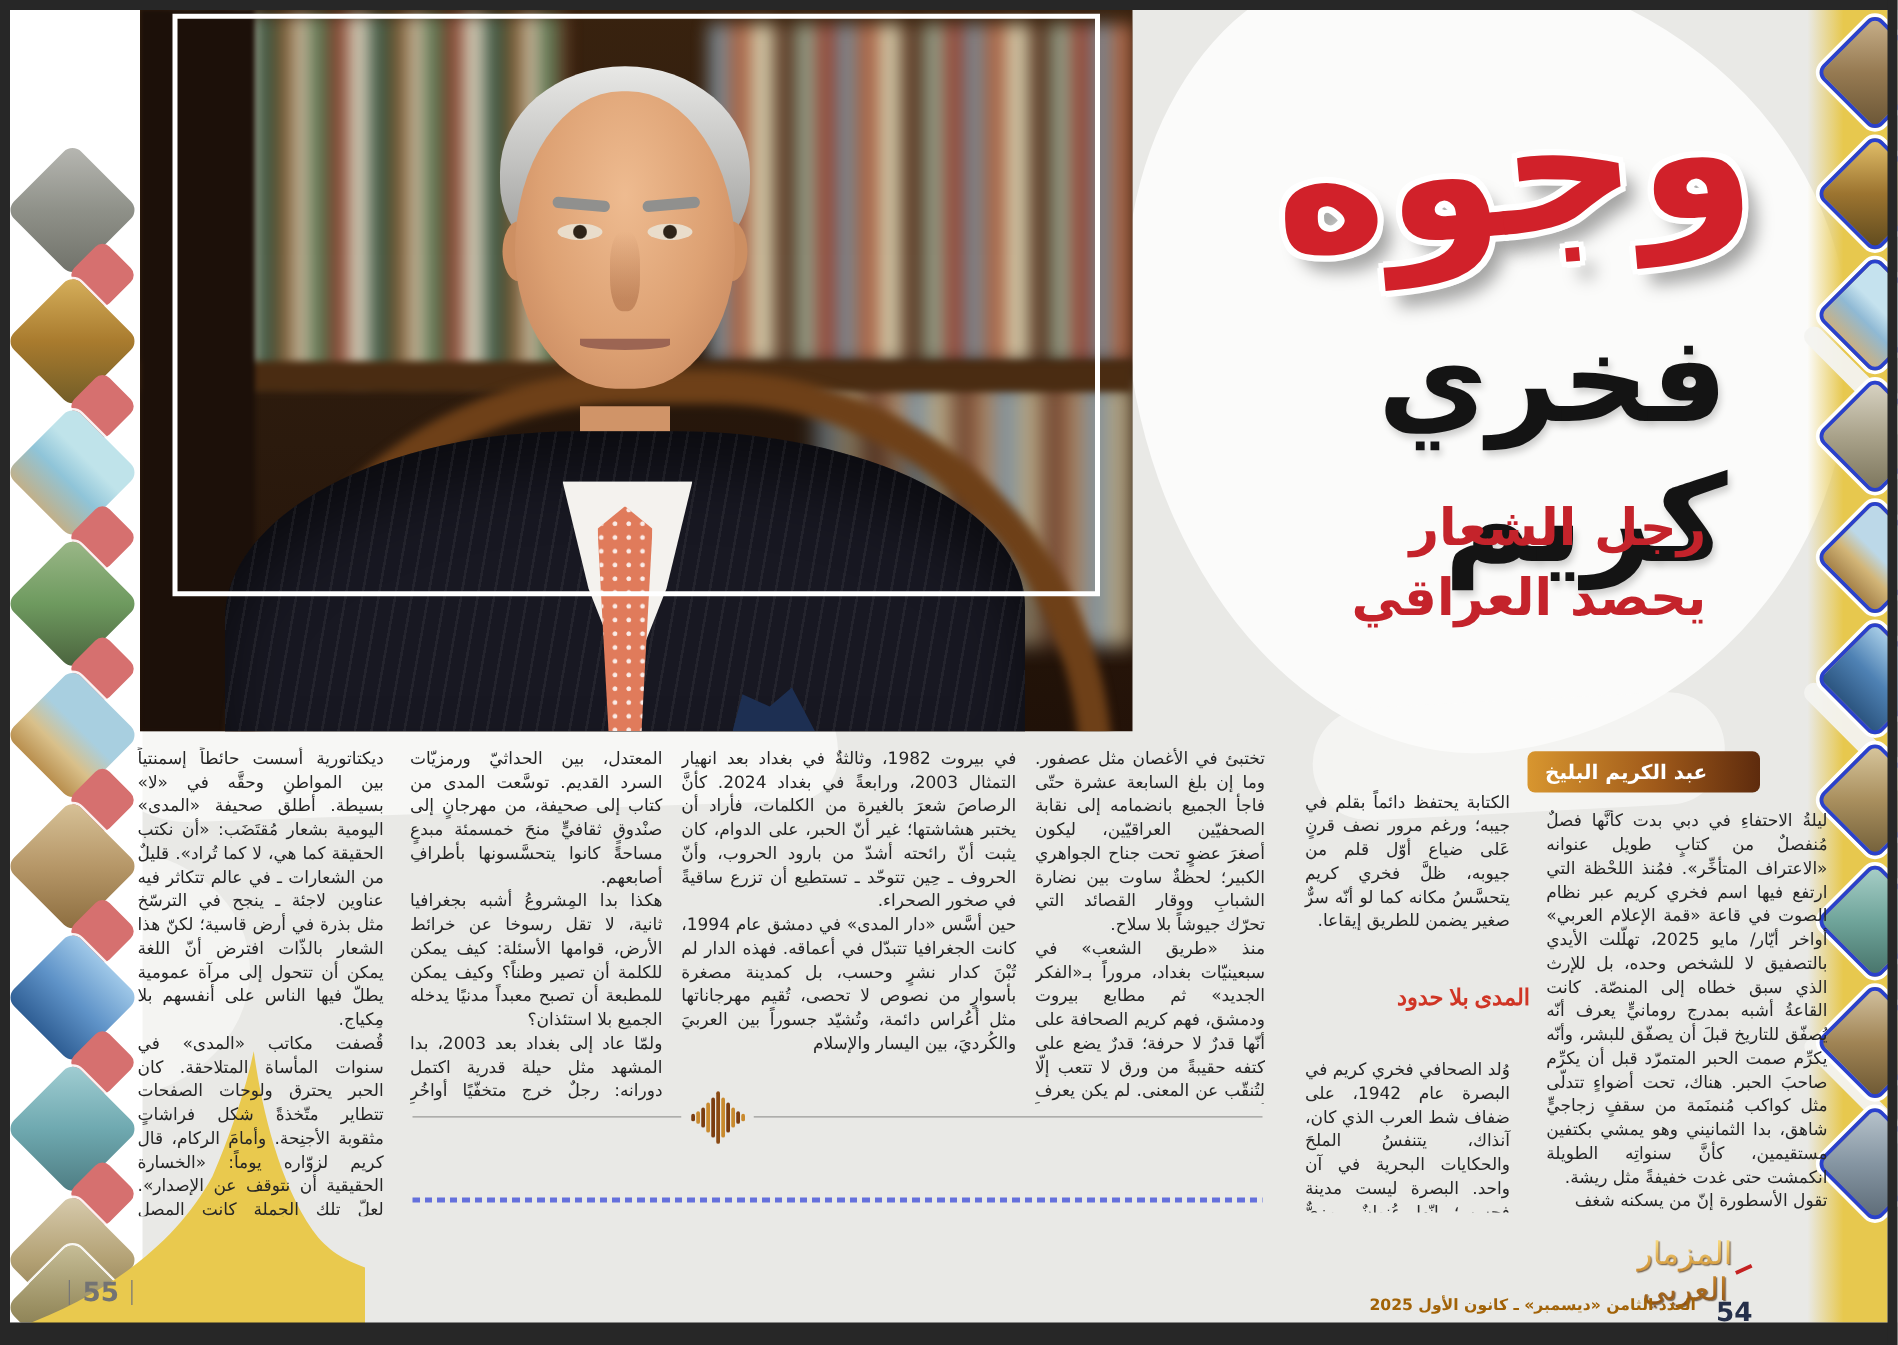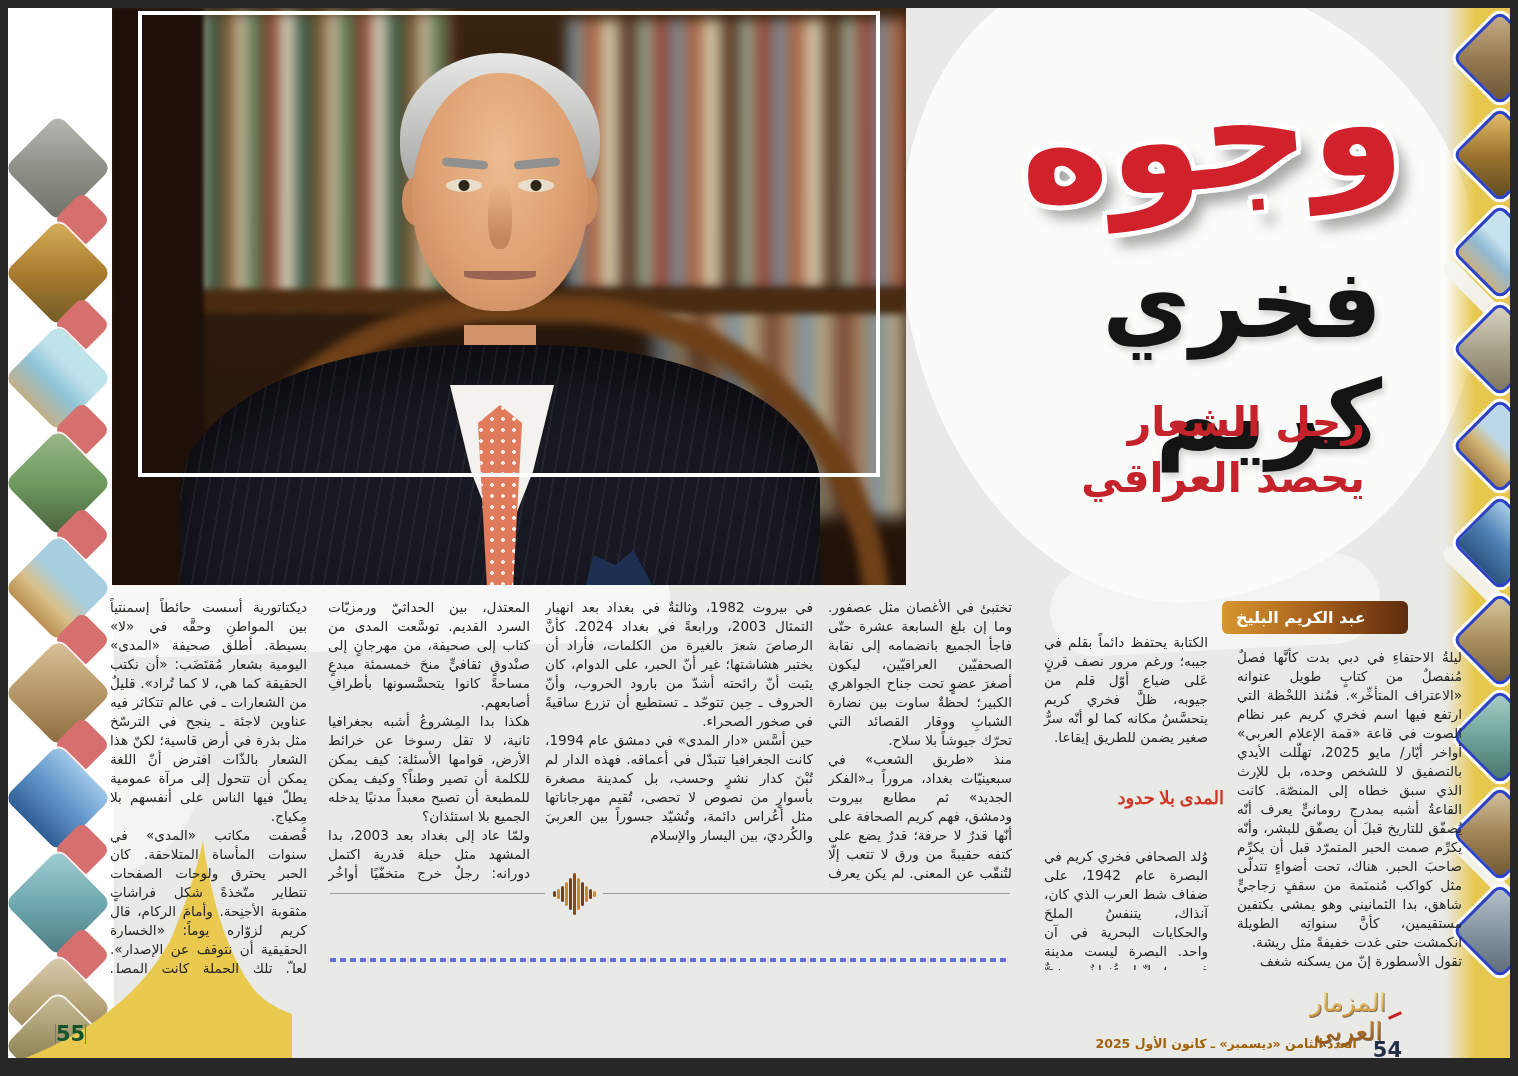--- a/index.html
+++ b/index.html
@@ -103,22 +103,22 @@
   .qrule{position:absolute;left:330px;top:893px;width:680px;height:1px;background:#9a9a98;z-index:12;}
   .qicon{position:absolute;left:545px;top:872px;width:58px;height:44px;z-index:13;
          display:flex;align-items:center;justify-content:center;gap:1px;background:#e9e9e6;}
   .qicon i{display:block;width:3px;border-radius:2px;}
   .quote{position:absolute;left:330px;top:906px;width:680px;z-index:12;direction:rtl;text-align:center;
          font-size:33px;font-weight:800;color:#bd2027;text-shadow:1px 1px 0 rgba(0,0,0,.15);}
   .qdots{position:absolute;left:330px;top:958px;width:680px;height:4px;z-index:12;
          background:repeating-linear-gradient(to right,#6470dc 0 6px,transparent 6px 10px);}
 
   
-  .pager{position:absolute;z-index:14;display:flex;align-items:center;
-         font-weight:bold;font-size:21px;color:#14532d;}
+  .pager{position:absolute;z-index:14;display:flex;align-items:center;gap:10px;
+         font-weight:bold;font-size:21px;color:#737373;}
   .pbar{display:block;width:1px;height:20px;background:#777;}
   .logo{position:absolute;left:1288px;top:988px;width:120px;z-index:14;text-align:center;
         font-size:25px;font-weight:normal;
         background:linear-gradient(180deg,#f6d67a 10%,#c8852a 55%,#8a4d12 100%);
         -webkit-background-clip:text;background-clip:text;color:transparent;
         filter:drop-shadow(1px 1px 0 rgba(60,30,0,.6));}
   .logoTick{position:absolute;left:1388px;top:1014px;width:14px;height:3px;background:#c42121;
         transform:rotate(-25deg);z-index:14;}
   .issue{position:absolute;left:1150px;top:1024px;width:260px;z-index:14;direction:rtl;
          display:flex;align-items:center;justify-content:flex-start;gap:8px;}

